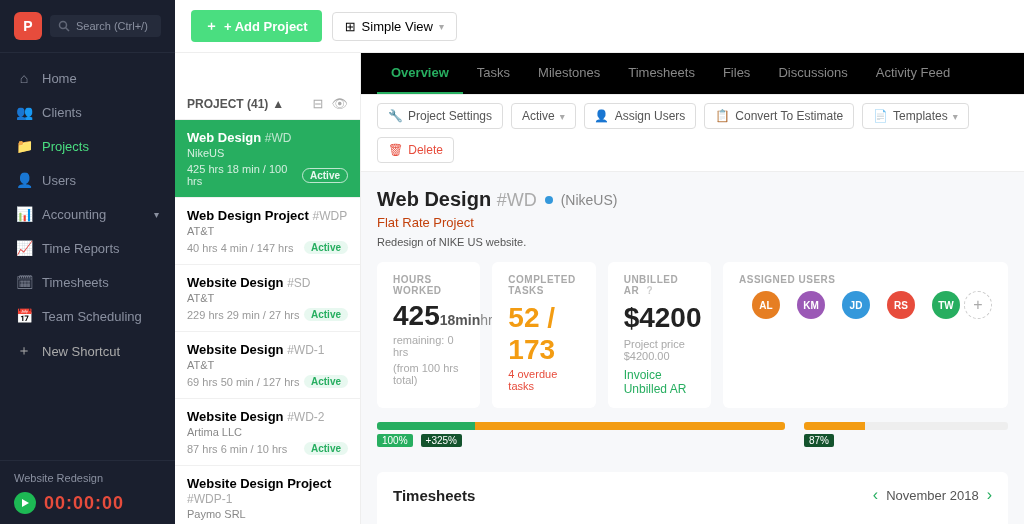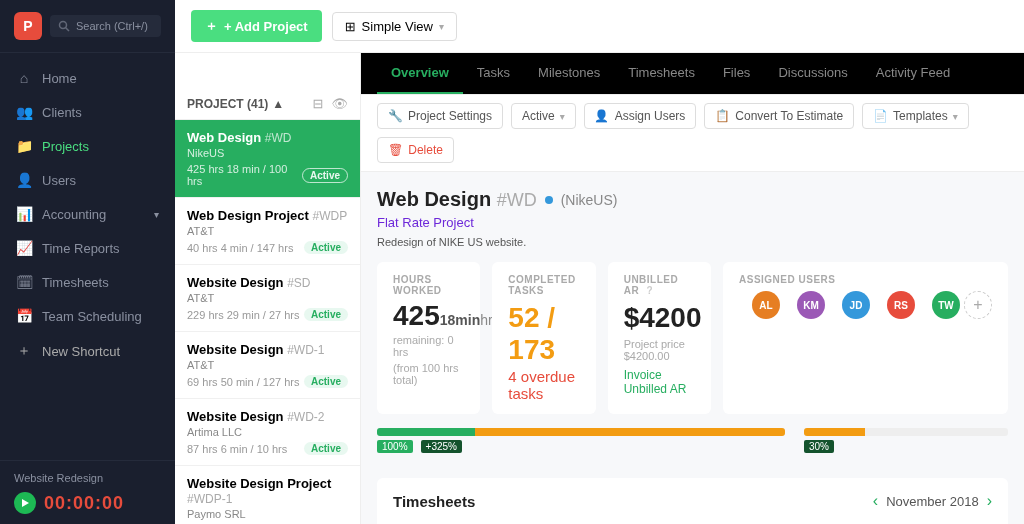--- a/index.html
+++ b/index.html
@@ -69,35 +69,35 @@
     .action-btn .dropdown-arrow { font-size: 10px; color: #aaa; }
 
     
     #detail-content { flex: 1; overflow-y: auto; padding: 16px; }
 
     #project-heading { margin-bottom: 4px; display: flex; align-items: center; gap: 8px; }
     #project-heading h1 { font-size: 20px; font-weight: 700; color: #222; }
     #project-heading .project-code-heading { font-size: 18px; font-weight: 400; color: #aaa; }
     .status-dot { width: 8px; height: 8px; background: #3498db; border-radius: 50%; flex-shrink: 0; }
     .nikeus-tag { color: #888; font-size: 14px; }
-    #project-type { color: #6d28d9; font-size: 13px; margin-bottom: 6px; }
+    #project-type { color: #c2410c; font-size: 13px; margin-bottom: 6px; }
     #project-desc { color: #555; font-size: 11px; margin-bottom: 14px; }
 
     
     #stats-row { display: flex; gap: 12px; margin-bottom: 14px; }
     .stat-card { background: white; border-radius: 6px; padding: 12px 16px; flex: 1; min-width: 0; }
     .stat-label { font-size: 10px; color: #aaa; font-weight: 600; text-transform: uppercase; letter-spacing: 0.5px; margin-bottom: 6px; }
     .stat-value { font-size: 28px; font-weight: 700; color: #222; line-height: 1; }
     .stat-value .stat-unit { font-size: 14px; font-weight: 400; color: #888; }
     .stat-value .stat-sup { font-size: 14px; font-weight: 600; }
     .stat-sub { font-size: 11px; color: #aaa; margin-top: 4px; }
     .stat-tasks { font-size: 28px; font-weight: 700; color: #f39c12; }
     .stat-money { font-size: 28px; font-weight: 700; color: #222; }
     .stat-link { color: #27ae60; font-size: 12px; cursor: pointer; margin-top: 6px; }
-    .stat-overdue { color: #e74c3c; font-size: 15px; margin-top: 2px; }
+    .stat-overdue { color: #e74c3c; font-size: 11px; margin-top: 2px; }
 
     
     #progress-section { margin-bottom: 25px; display: flex; gap: 19px; }
     #progress-bar-container { flex: 2; }
     .progress-bar-wrap { background: #eee; border-radius: 3px; height: 8px; display: flex; overflow: hidden; }
     .pb-green { background: #27ae60; height: 8px; }
     .pb-orange { background: #f39c12; height: 8px; }
     .progress-labels { display: flex; gap: 8px; margin-top: 4px; }
     .plabel { font-size: 10px; background: #27ae60; color: white; padding: 1px 5px; border-radius: 2px; }
     .plabel.orange { background: #14532d; }
@@ -383,21 +383,21 @@
             <div class="progress-labels">
               <span class="plabel">100%</span>
               <span class="plabel orange">+325%</span>
             </div>
           </div>
           <div id="progress-bar2-container">
             <div class="progress-bar-wrap">
               <div class="pb-orange" style="width:30%;"></div>
             </div>
             <div class="progress-labels">
-              <span class="plabel orange">30%</span>
+              <span class="plabel orange">87%</span>
             </div>
           </div>
         </div>
 
         <div id="timesheets-section">
           <div id="ts-header">
             <span id="ts-title">Timesheets</span>
             <div id="ts-nav">
               <span class="ts-arrow">‹</span>
               <span id="ts-month">November 2018</span>

